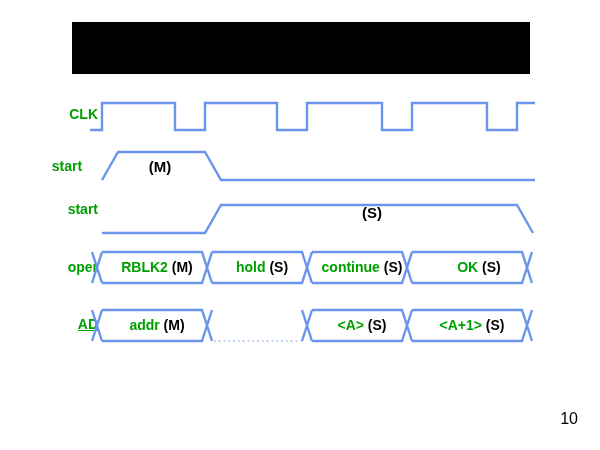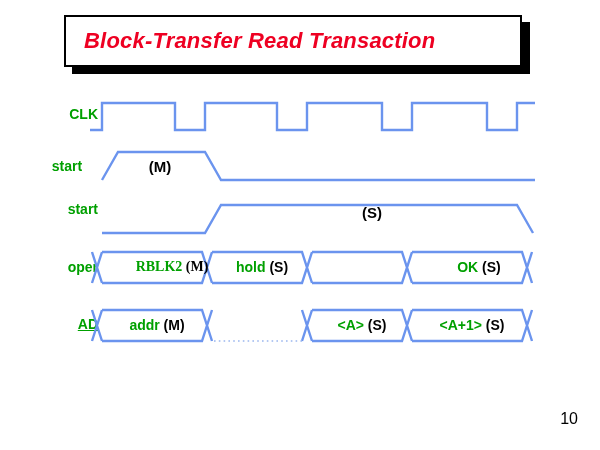--- a/index.html
+++ b/index.html
@@ -102,23 +102,20 @@
     color: #000000;
     font-size: 16px;
   }
 </style>
 </head>
 <body>
 
 <div id="slide">
 
   <div id="title-shadow"></div>
-  <div id="title-box">
-    <div id="title-text">Block-Transfer Read Transaction</div>
-  </div>
 
   <div class="sig-label" id="label-clk">CLK</div>
   <div class="sig-label" id="label-start">start</div>
   <div class="sig-label" id="label-finish">start</div>
   <div class="sig-label" id="label-oper">oper</div>
   <div class="sig-label" id="label-ad">AD</div>
 
   <svg id="wave-layer" viewBox="0 0 600 450">
     <g fill="none" stroke="#6b94ee" stroke-width="2.4" stroke-linecap="butt" stroke-linejoin="miter">
 
@@ -154,25 +151,28 @@
       <path d="
         M 412,310 L 522,310 L 532,341 M 412,341 L 522,341 L 532,310"></path>
     </g>
 
     <path d="M 214,341 L 302,341" fill="none" stroke="#9bb6ee" stroke-width="1.4" stroke-dasharray="1.6 3.2"></path>
   </svg>
 
   <div class="plain-black" style="left:160px; top:158px;">(M)</div>
   <div class="plain-black" style="left:372px; top:204px;">(S)</div>
 
-  <div class="wave-text" style="left:172px; top:259px;font-family:Liberation Serif, serif;">
+  <div class="wave-text" style="left:157px; top:259px;">
     <span class="g">RBLK2</span><span class="k">&nbsp;</span><span class="k">(M)</span>
   </div>
   <div class="wave-text" style="left:262px; top:259px;">
     <span class="g">hold</span><span class="k">&nbsp;</span><span class="k">(S)</span>
+  </div>
+  <div class="wave-text" style="left:362px; top:259px;">
+    <span class="g">continue</span><span class="k">&nbsp;</span><span class="k">(S)</span>
   </div>
   <div class="wave-text" style="left:445px; top:259px;margin-left:34px;">
     <span class="g">OK</span><span class="k">&nbsp;</span><span class="k">(S)</span>
   </div>
 
   <div class="wave-text" style="left:157px; top:317px;">
     <span class="g">addr</span><span class="k">&nbsp;</span><span class="k">(M)</span>
   </div>
   <div class="wave-text" style="left:362px; top:317px;">
     <span class="g">&lt;A&gt;</span><span class="k">&nbsp;</span><span class="k">(S)</span>

